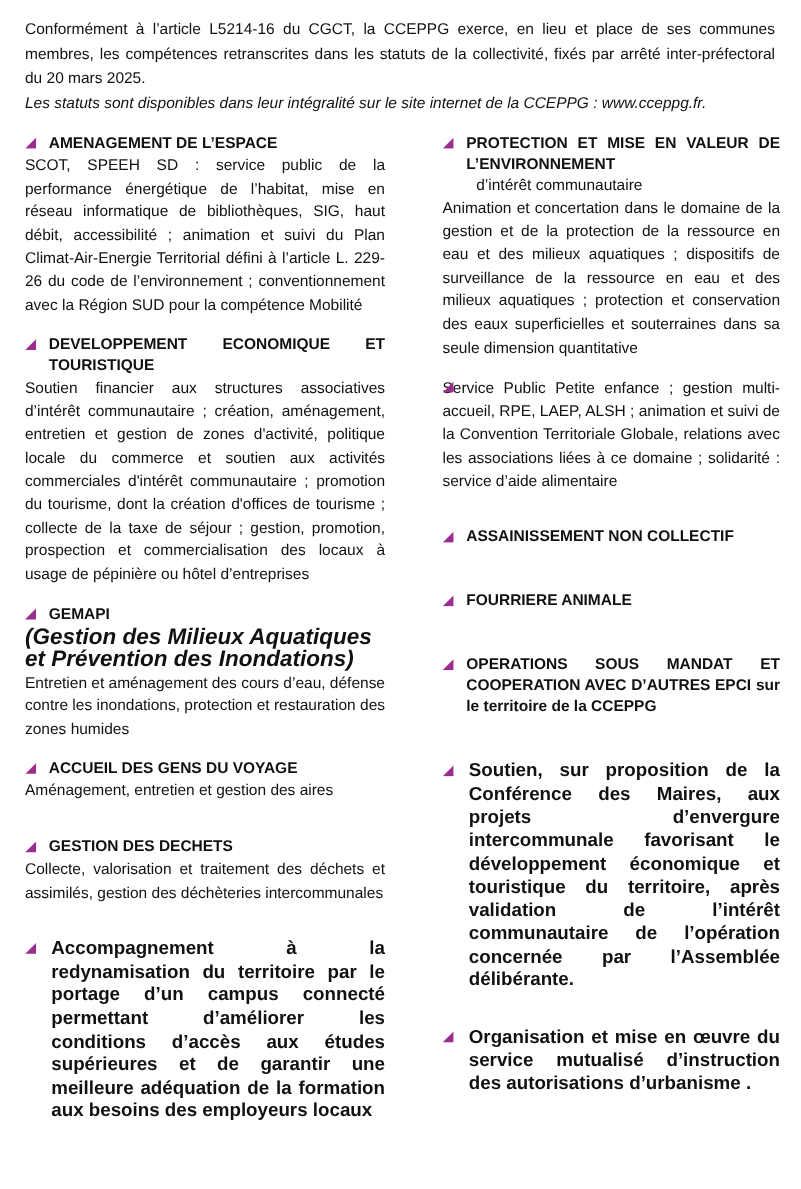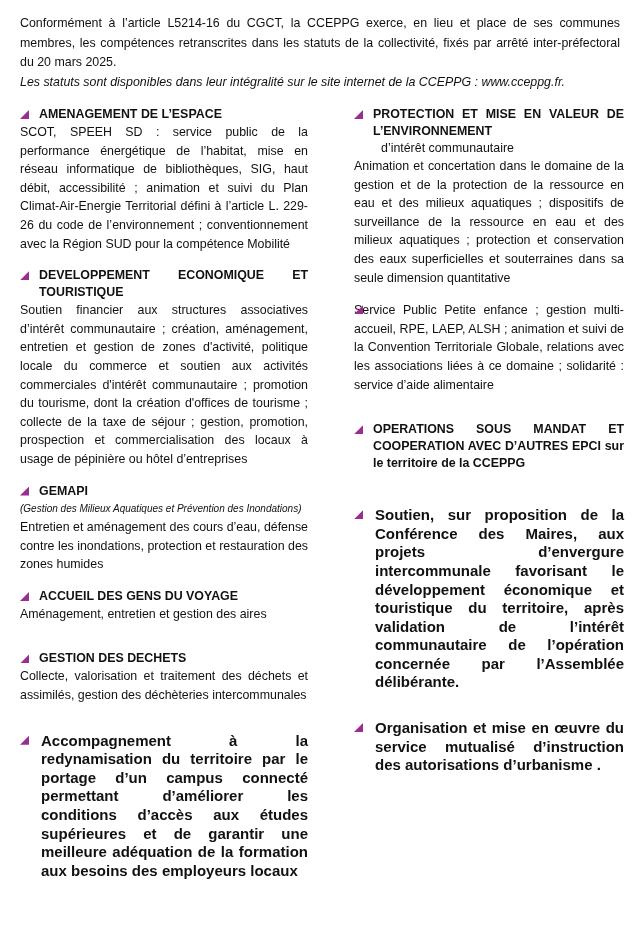--- a/index.html
+++ b/index.html
@@ -95,25 +95,26 @@
 
   .body-txt {
     font-size: 12.4px;
     line-height: 18.6px;
     text-align: justify;
     text-justify: inter-word;
     margin: 0;
   }
   .body-txt.left { text-align: left; }
   .body-italic {
-    font-size: 10px;
+    font-size: 18px;
     line-height: 18.6px;
     font-style: italic;
     text-align: left;
     margin: 0;
+    font-weight: bold;
   }
 
   
   .para-bold {
     font-size: 15px;
     font-weight: bold;
     line-height: 18.6px;
     padding-left: 21px;
     text-align: justify;
     text-justify: inter-word;
@@ -181,21 +182,29 @@
         <p class="head">PROTECTION ET MISE EN VALEUR DE L’ENVIRONNEMENT</p>
         <p class="subline">d’intérêt communautaire</p>
         <p class="body-txt">Animation et concertation dans le domaine de la gestion et de la protection de la ressource en eau et des milieux aquatiques ; dispositifs de surveillance de la ressource en eau et des milieux aquatiques ; protection et conservation des eaux superficielles et souterraines dans sa seule dimension quantitative</p>
       </div>
 
       <div class="block gap-lg">
         <span class="tri"></span>
         <p class="body-txt">Service Public Petite enfance ; gestion multi-accueil, RPE, LAEP, ALSH ; animation et suivi de la Convention Territoriale Globale, relations avec les associations liées à ce domaine ; solidarité : service d’aide alimentaire</p>
       </div>
 
-
+      <div class="block gap-xl">
+        <span class="tri"></span>
+        <p class="head head-noj">ASSAINISSEMENT NON COLLECTIF</p>
+      </div>
+
+      <div class="block gap-xl">
+        <span class="tri"></span>
+        <p class="head head-noj">FOURRIERE ANIMALE</p>
+      </div>
 
       <div class="block gap-xl">
         <span class="tri"></span>
         <p class="head"><span>OPERATIONS SOUS MANDAT ET COOPERATION AVEC D’AUTRES EPCI</span><span> sur le territoire de la CCEPPG</span></p>
       </div>
 
       <div class="block gap-lg">
         <span class="tri"></span>
         <p class="para-bold">Soutien, sur proposition de la Conférence des Maires, aux projets d’envergure intercommunale favorisant le développement économique et touristique du territoire, après validation de l’intérêt communautaire de l’opération concernée par l’Assemblée délibérante.</p>
       </div>

